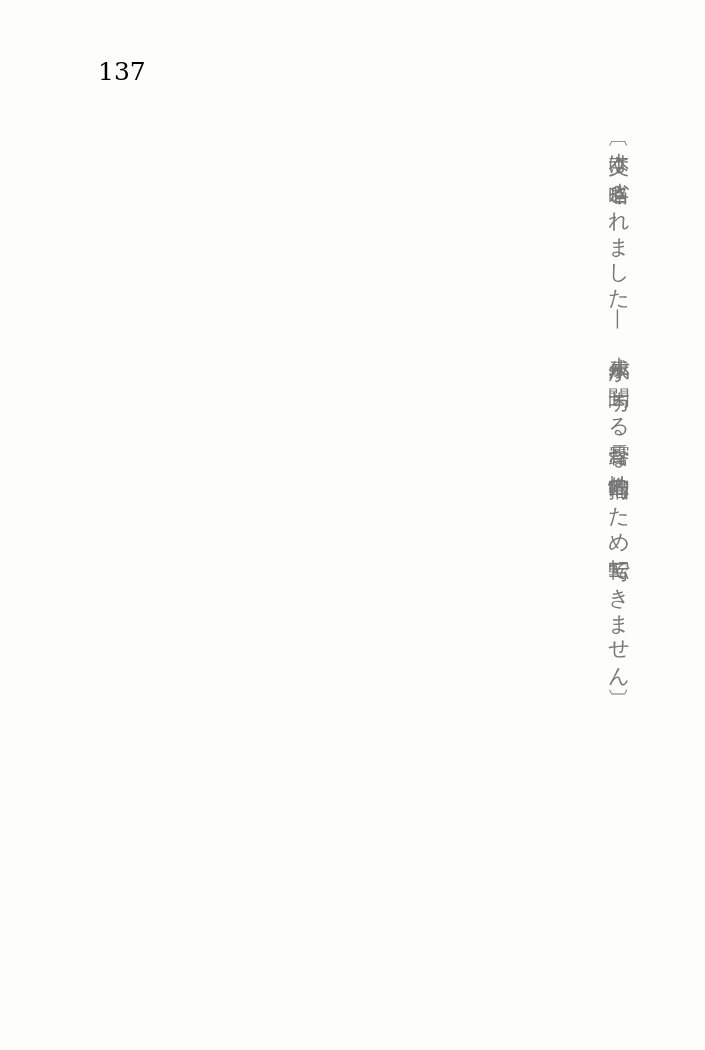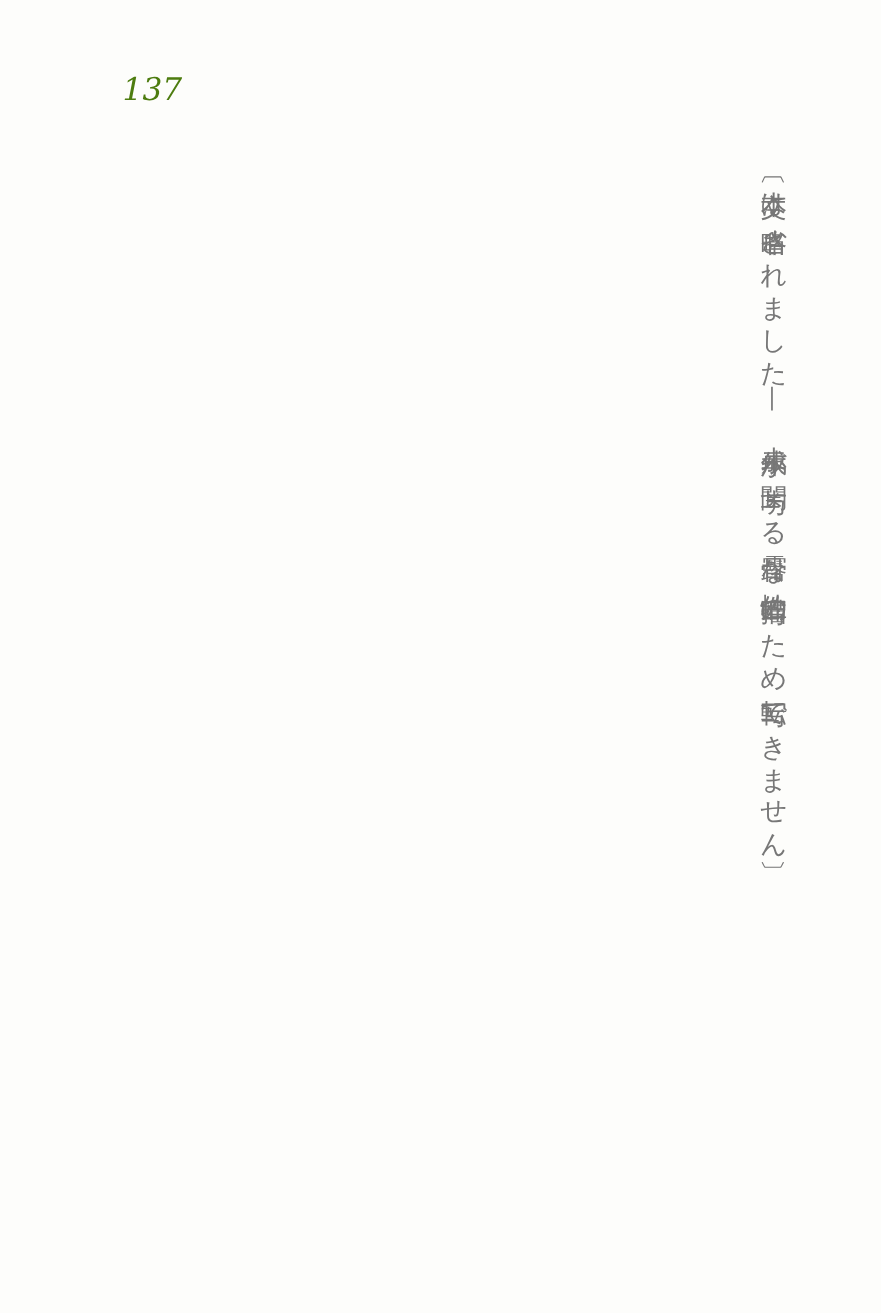--- a/index.html
+++ b/index.html
@@ -9,23 +9,22 @@
     font-family: "DejaVu Serif", "Liberation Serif", serif;
   }
   .page {
     position: relative;
     width: 705px; height: 1050px;
     overflow: hidden;
   }
   .page-number {
     position: absolute;
     top: 57px; left: 98px;
-    font-style: italic;
     font-size: 25px;
-    color: #4d7c0f;
+    color: #000000;
   }
   .text-area {
     position: absolute;
     top: 113px; left: 58px;
     width: 577px; height: 822px;
     writing-mode: vertical-rl;
     -webkit-writing-mode: vertical-rl;
     text-orientation: mixed;
     font-size: 21px;
     line-height: 1.6;

